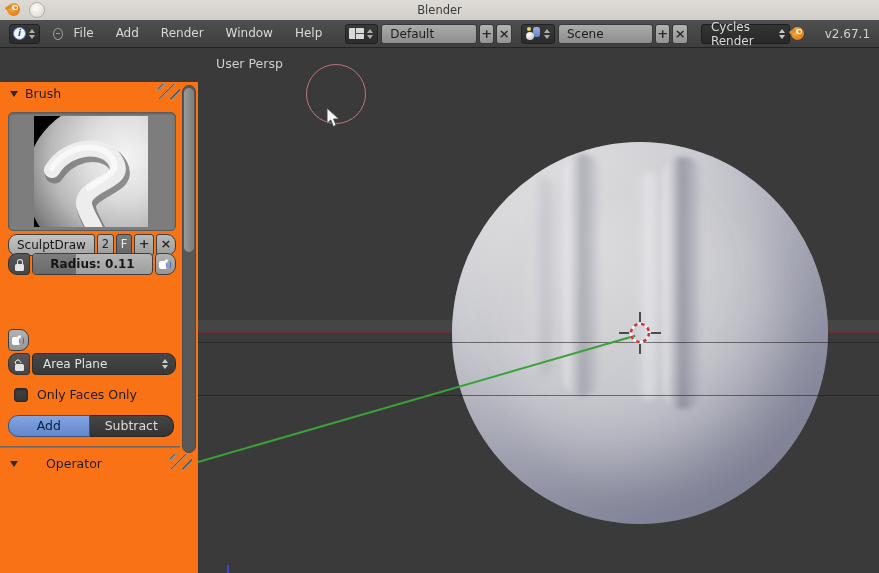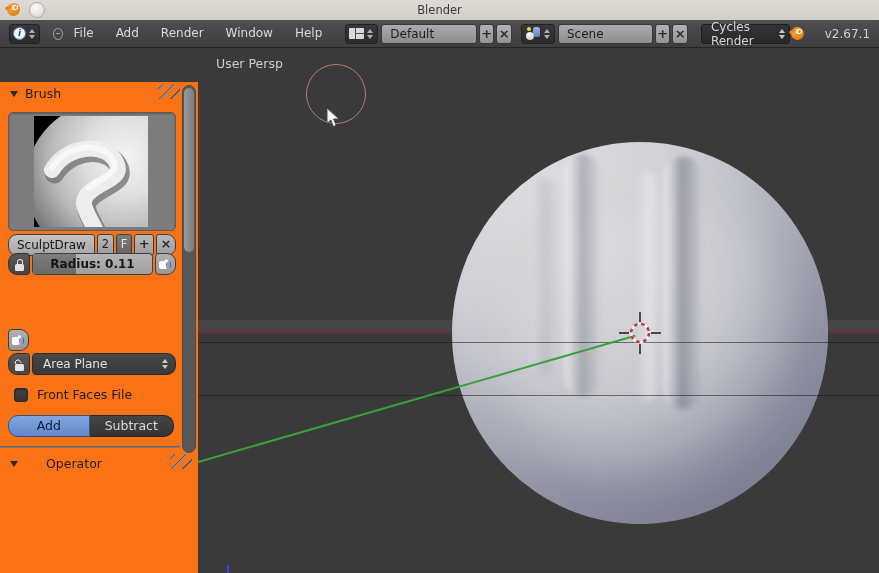--- a/index.html
+++ b/index.html
@@ -294,21 +294,21 @@
       <span>Area Plane</span>
       <div class="steppers">
           <div class="tri-up"></div>
           <div class="tri-down"></div>
         </div>
     </div>
   </div>
 
   <div class="checkrow">
     <div class="checkbox"></div>
-    <span>Front Faces File</span>
+    <span>Only Faces Only</span>
   </div>
 
   <div class="segrow">
     <div class="seg-add">Add</div>
     <div class="seg-sub">Subtract</div>
   </div>
 
   <div class="pdivider"></div>
 
   <div class="panel-hdr" style="top:374px;gap:28px;">

